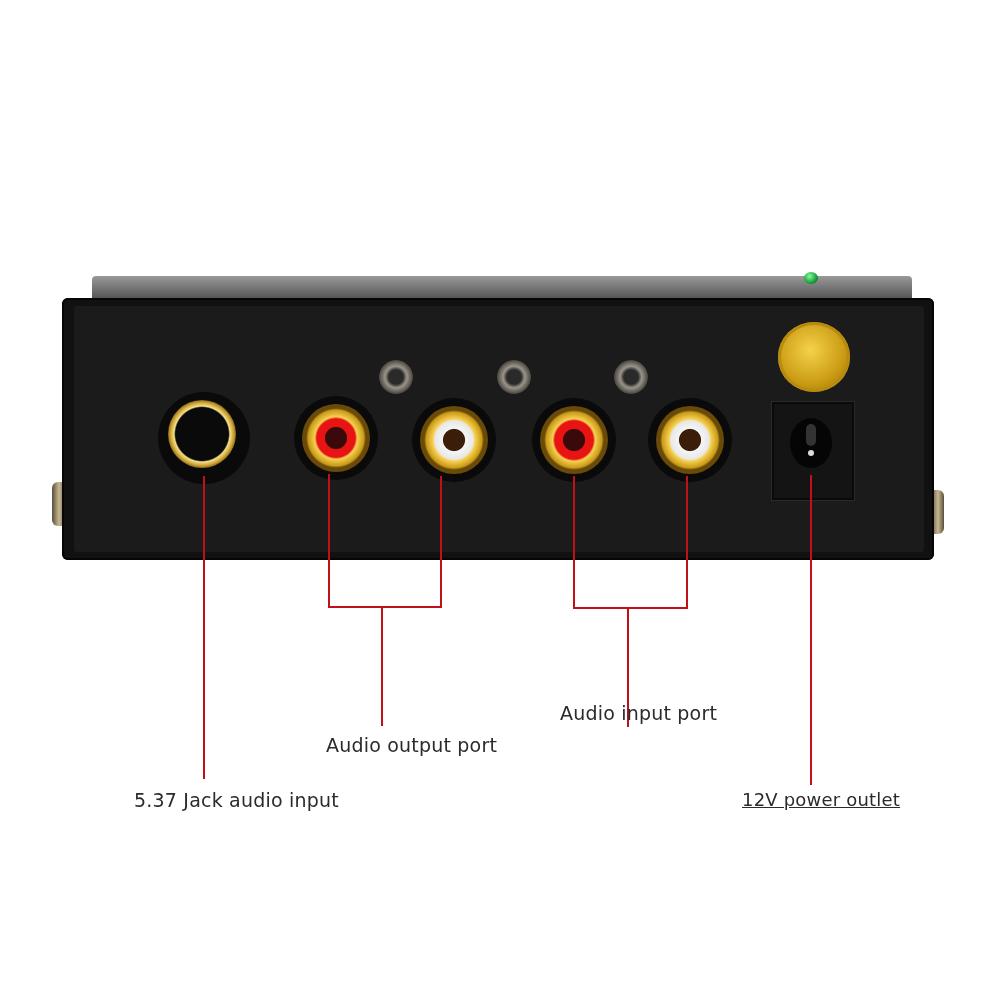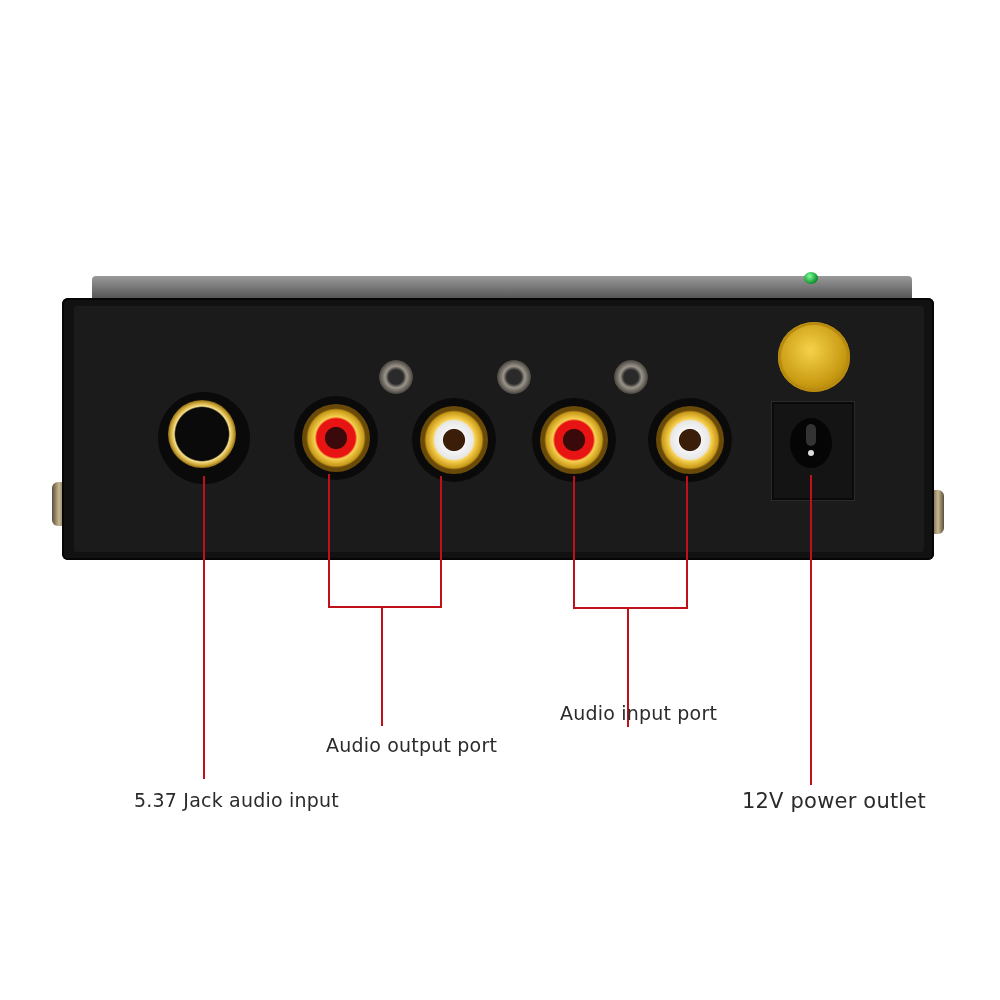--- a/index.html
+++ b/index.html
@@ -71,13 +71,13 @@
 <div class="abs ln" style="left:573px;top:476px;width:2px;height:133px;"></div>
 <div class="abs ln" style="left:686px;top:476px;width:2px;height:133px;"></div>
 <div class="abs ln" style="left:573px;top:607px;width:115px;height:2px;"></div>
 <div class="abs ln" style="left:627px;top:607px;width:2px;height:120px;"></div>
 
 <div class="abs ln" style="left:810px;top:475px;width:2px;height:310px;"></div>
 
 <div class="abs label" style="left:134px;top:789px;">5.37 Jack audio input</div>
 <div class="abs label" style="left:326px;top:734px;">Audio output port</div>
 <div class="abs label" style="left:560px;top:702px;">Audio input port</div>
-<div class="abs label" style="left:742px;top:789px;font-size:21px;">12V power outlet</div>
+<div class="abs label" style="left:742px;top:789px;font-size:18px;text-decoration:underline;">12V power outlet</div>
 
 </body></html>

